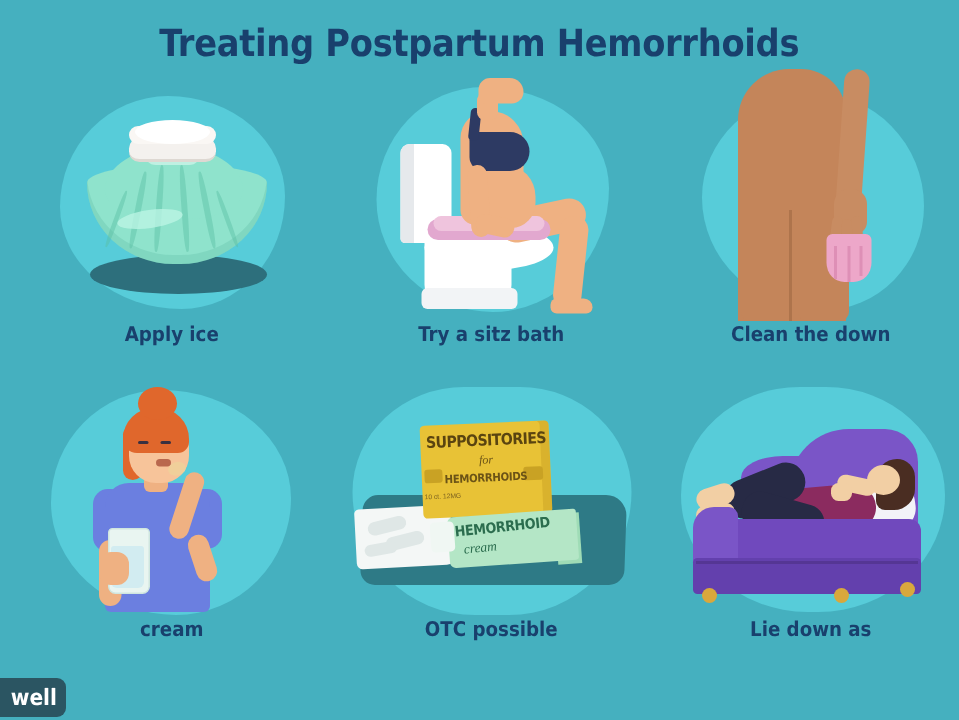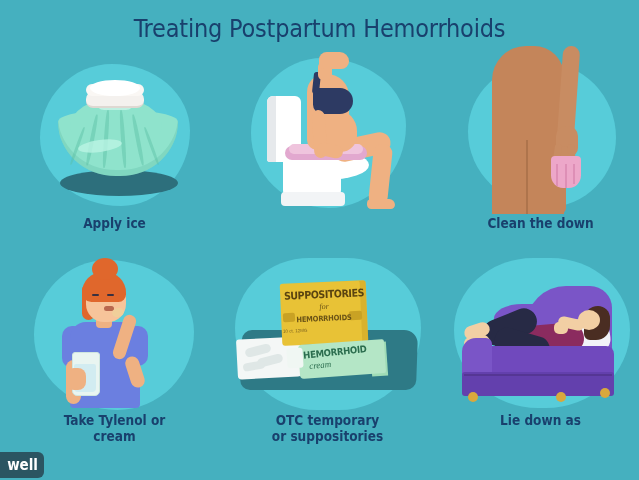--- a/index.html
+++ b/index.html
@@ -8,21 +8,21 @@
     background:#45b0bf;
     font-family:"Liberation Sans", sans-serif;
     position:relative;
   }
   .infographic{position:absolute;inset:0;}
 
   
   .title{
     position:absolute;top:14px;left:0;width:639px;
     text-align:center;
-    font-size:25px;font-weight:normal;
+    font-size:25px;font-weight:bold;
     letter-spacing:-0.2px;
     color:#19406d;
     font-family:"DejaVu Sans Condensed","Liberation Sans", sans-serif;
   }
 
   
   .grid{position:absolute;top:52px;left:8px;width:639px;height:420px;}
   .cell{position:absolute;width:213px;}
   .cell.r1{top:0;height:190px;}
   .cell.r2{top:200px;height:220px;}
@@ -524,20 +524,21 @@
         <div class="sitz2"></div>
         <div class="w-torso"></div>
         <div class="w-belly"></div>
         <div class="w-bra"></div>
         <div class="w-strap"></div>
         <div class="w-neck"></div>
         <div class="w-head"></div>
         <div class="w-arm"></div>
         <div class="w-arm2"></div>
       </div>
+      <div class="caption">Try a sitz bath</div>
     </div>
 
     <div class="cell r1 c3">
       <div class="art">
         <div class="blob blob-c"></div>
         <div class="hip"></div>
         <div class="hip-leg"></div>
         <div class="hip-leg2"></div>
         <div class="hip-crease"></div>
         <div class="arm-upper"></div>
@@ -569,21 +570,20 @@
         <div class="t-bun"></div>
         <div class="t-eye eyeL"></div>
         <div class="t-eye eyeR"></div>
         <div class="t-mouth"></div>
         <div class="t-pill"></div>
         <div class="t-glass"></div>
         <div class="t-water"></div>
         <div class="t-hand"></div>
       </div>
       <div class="caption">
-        <div>Take Tylenol or</div>
         <div>cream</div>
       </div>
     </div>
 
     <div class="cell r2 c2">
       <div class="art">
         <div class="blob blob-e"></div>
         <div class="table-top"></div>
         <div class="paper"></div>
         <div class="paper-l1"></div>
@@ -596,22 +596,21 @@
         <div class="box-txt2">for</div>
         <div class="box-txt3">HEMORRHOIDS</div>
         <div class="box-txt4">10 ct. 12MG</div>
         <div class="tube-end"></div>
         <div class="tube"></div>
         <div class="tube-cap"></div>
         <div class="tube-txt1">HEMORRHOID</div>
         <div class="tube-txt2">cream</div>
       </div>
       <div class="caption">
-        <div>OTC temporary</div>
-        <div>or suppositories</div>
+        <div>OTC possible</div>
       </div>
     </div>
 
     <div class="cell r2 c3">
       <div class="art">
         <div class="blob blob-f"></div>
         <div class="couch-backdrape"></div>
         <div class="couch-back"></div>
         <div class="pillow"></div>
         <div class="l-hair"></div>

